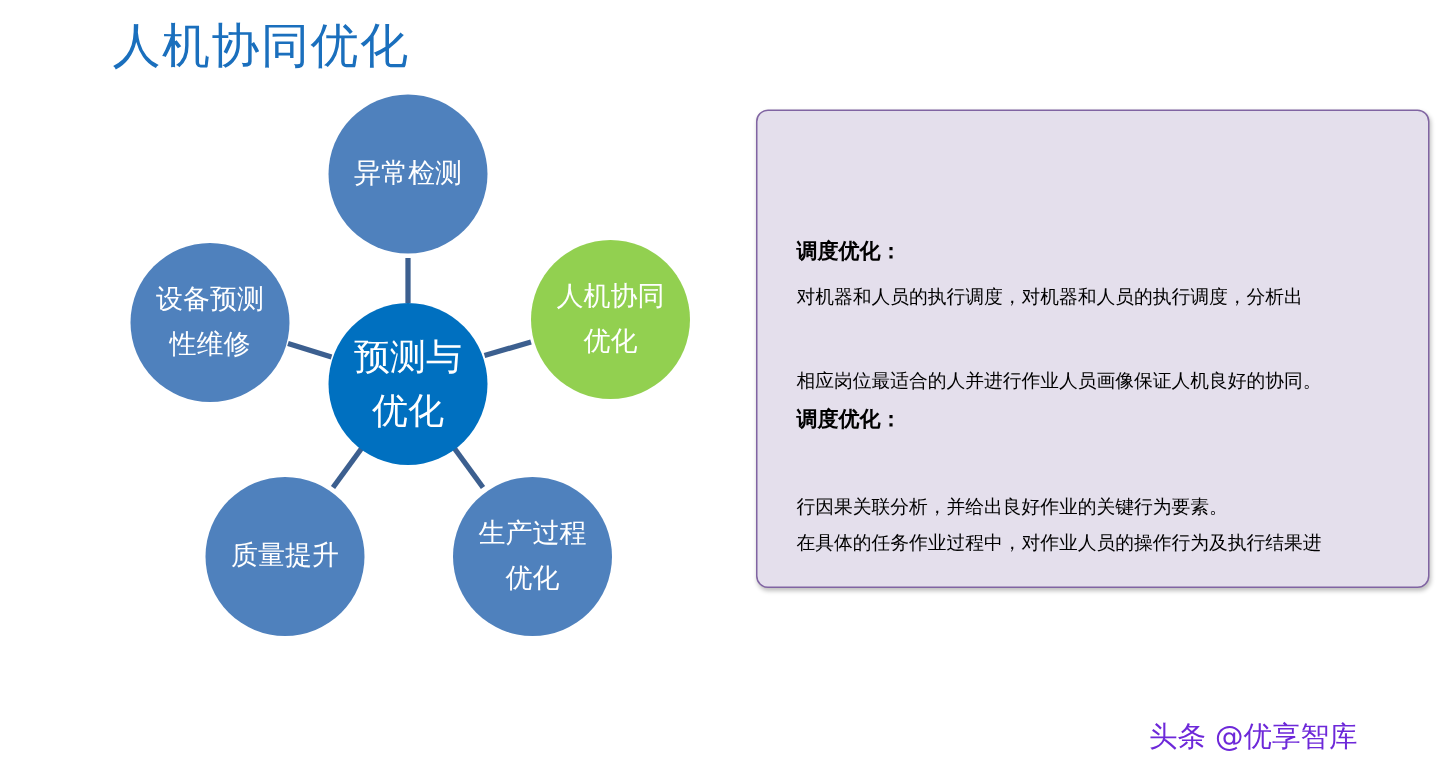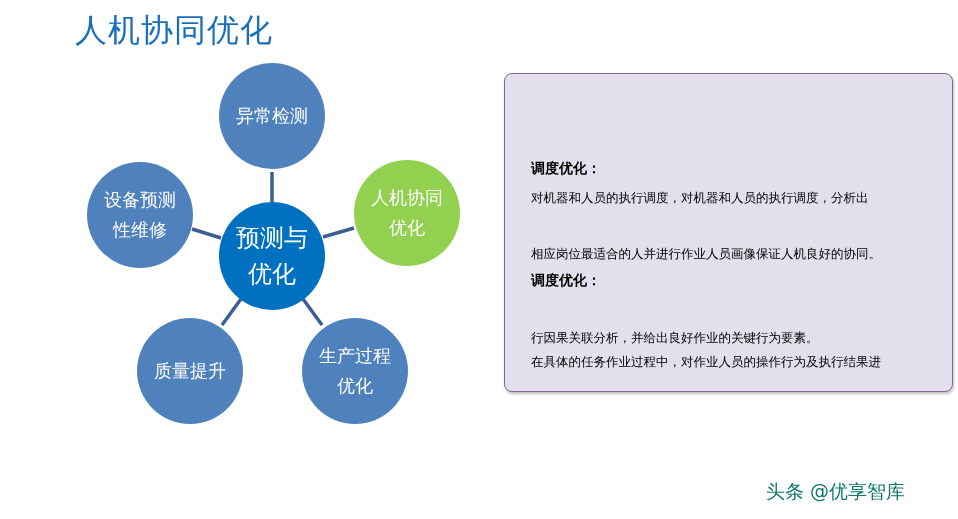--- a/index.html
+++ b/index.html
@@ -109,21 +109,21 @@
     }
     .section-line.last-in-section {
       margin-bottom: 8px;
       margin-top: 40px;
     }
     .watermark {
       position: absolute;
       left: 766px;
       top: 478px;
       font-size: 19px;
-      color: #0f766e;
+      color: #6d28d9;
       line-height: 26px;
       white-space: nowrap;
       text-shadow: 0 0 1px #ffffff;
     }
   </style>
 </head>
 <body>
 
 <div class="title">人机协同优化</div>
 

